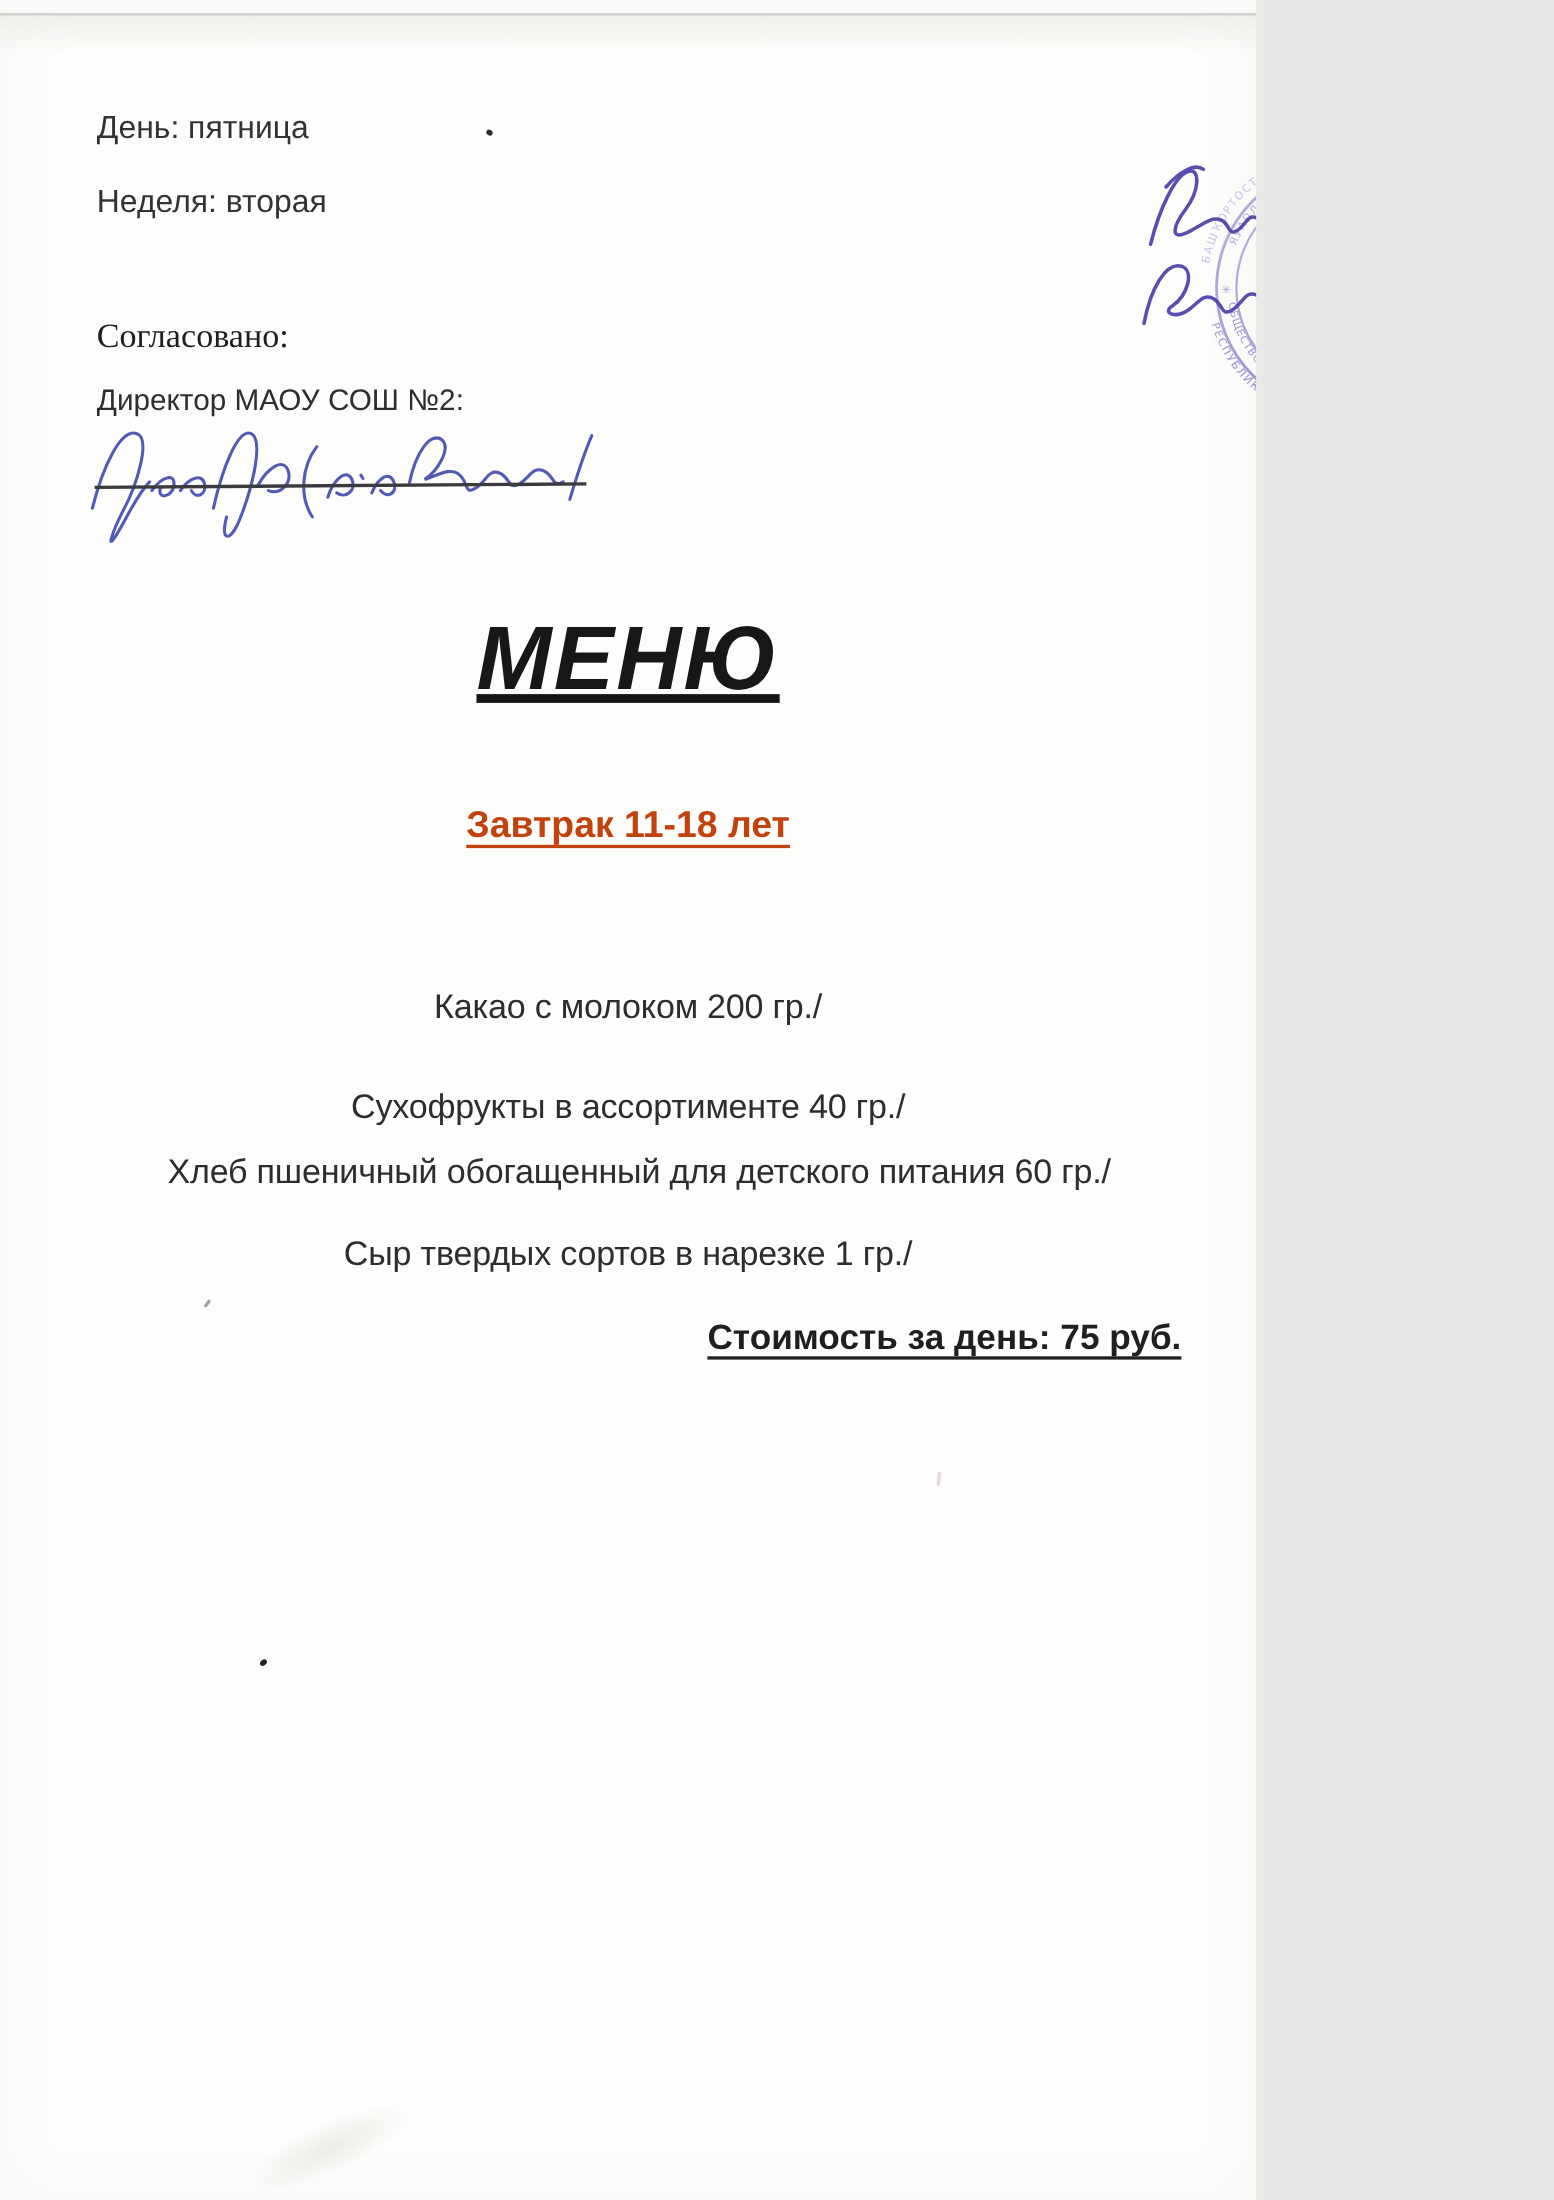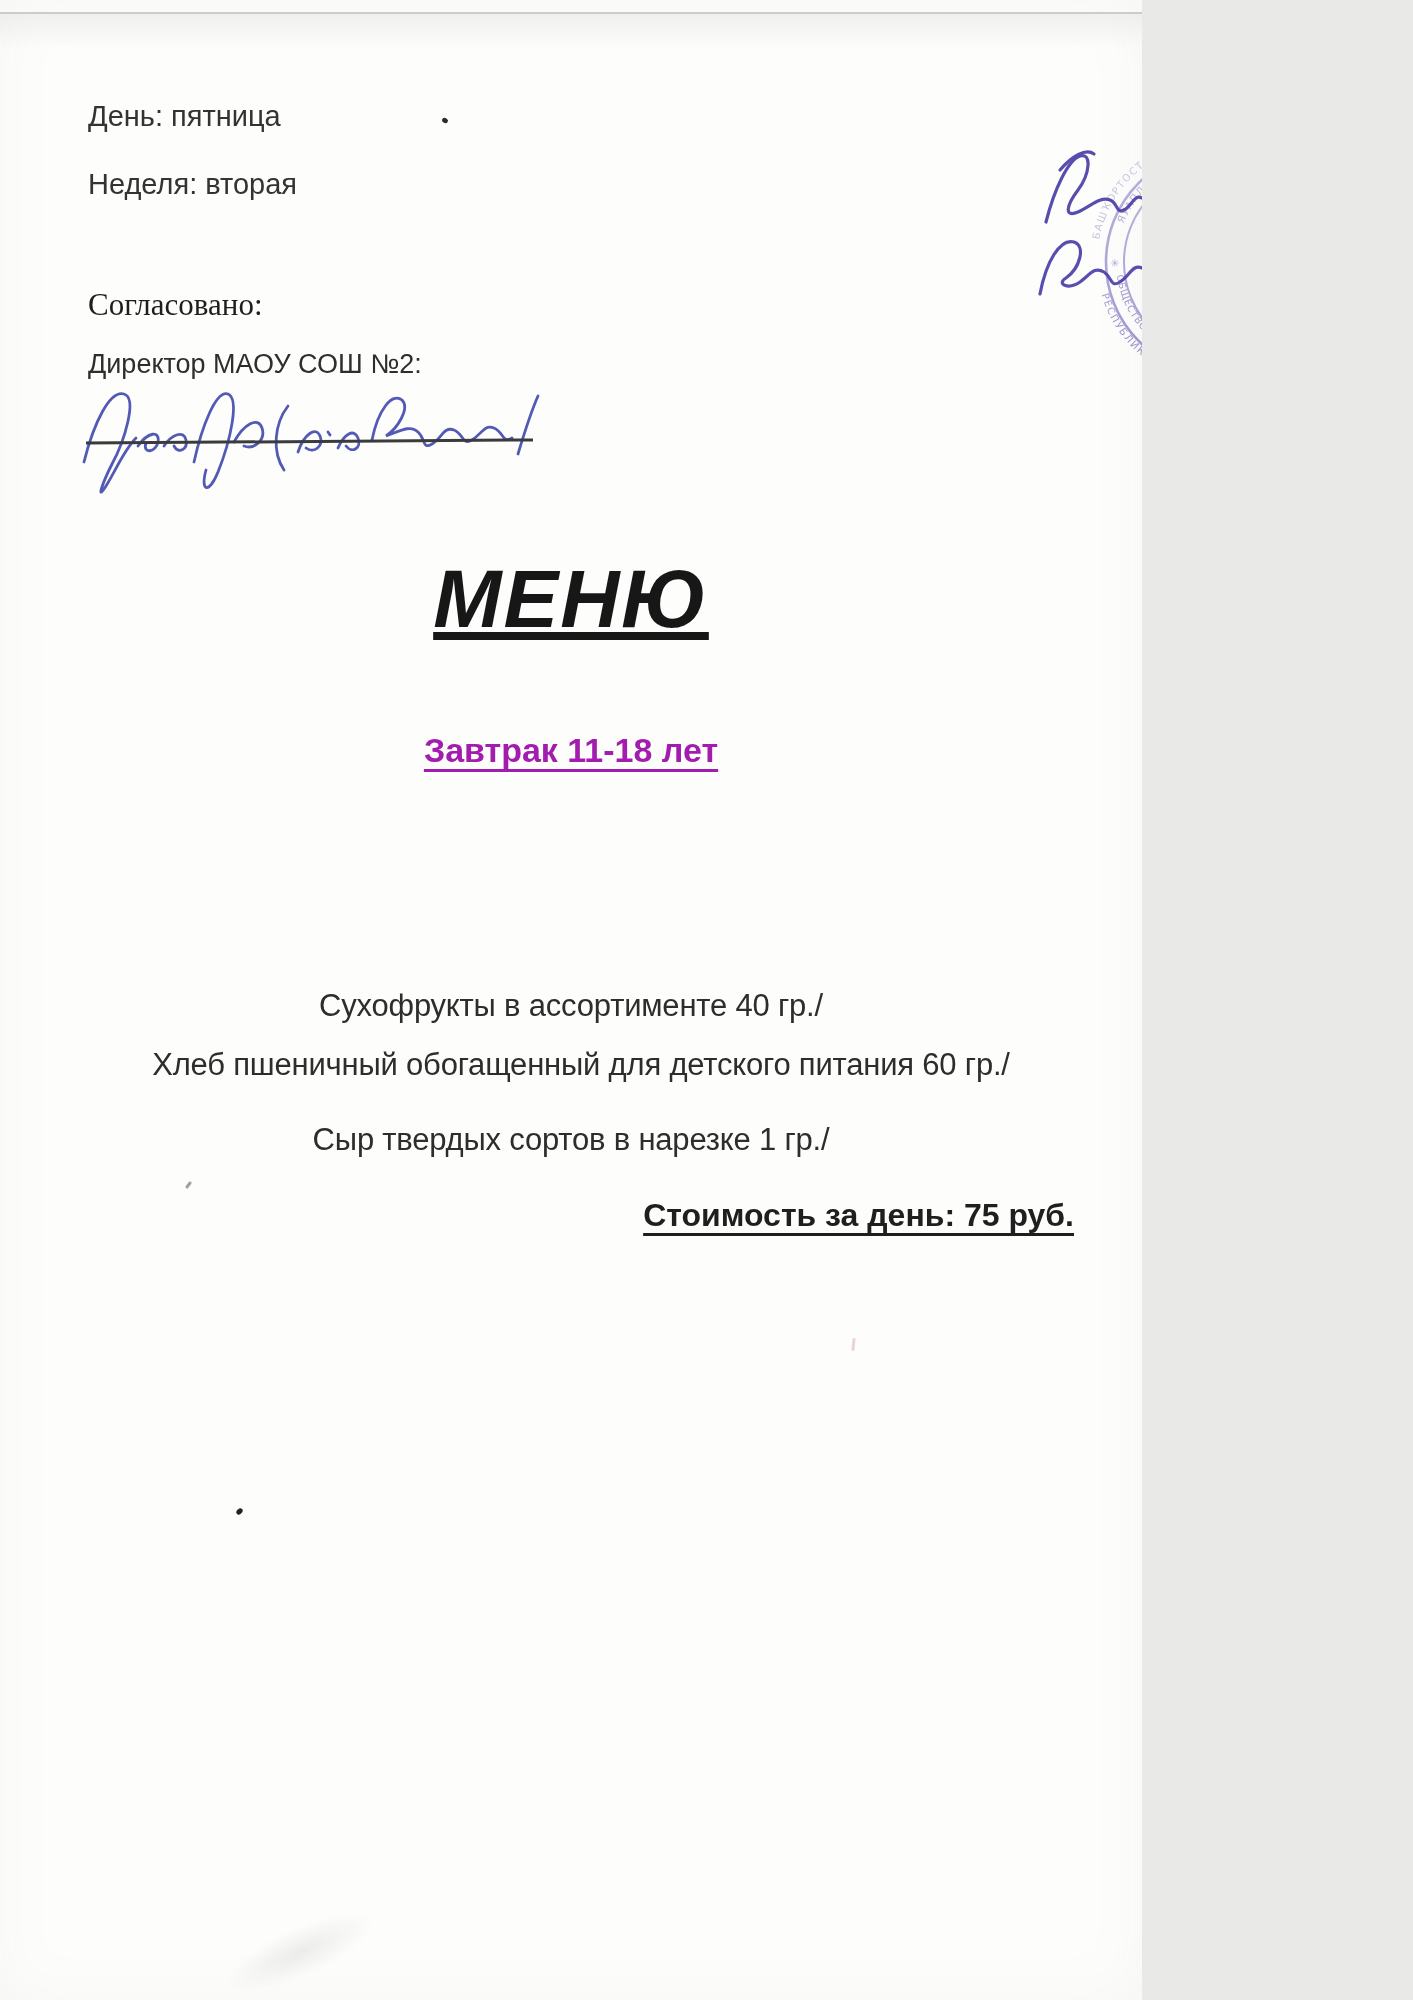--- a/index.html
+++ b/index.html
@@ -29,21 +29,21 @@
   
   .day-line{top:100px;left:88px;font-size:29px;color:#333;}
   .week-line{top:168px;left:88px;font-size:29px;color:#333;}
   .agreed-line{top:287px;left:88px;font-family:"Liberation Serif",serif;font-size:31px;color:#1e1e1e;}
   .director-line{top:349px;left:88px;font-size:27px;color:#2e2e2e;}
   .sig-underline{top:440px;left:86px;width:447px;height:3px;background:#3b3b3d;transform:rotate(-0.4deg);}
   
   .menu-title{top:552px;left:0;width:100%;text-align:center;
     font-size:82px;font-weight:bold;font-style:italic;letter-spacing:2px;color:#171717;text-decoration:underline;}
   .menu-subtitle{top:731px;left:0;width:100%;text-align:center;
-    font-size:34px;font-weight:bold;color:#a21caf;}
+    font-size:34px;font-weight:bold;color:#c2410c;}
   .menu-subtitle span{text-decoration:underline;text-decoration-thickness:3px;text-underline-offset:7px;}
   .menu-item{left:0;width:100%;text-align:center;font-size:31px;color:#2d2d2d;letter-spacing:-0.2px;}
   .mi-0{top:822px;} .mi-1{top:897px;} .mi-2{top:972px;margin-top:16px;} .mi-3{top:1047px;padding-left:10px;} .mi-4{top:1122px;}
   .price-line{top:1197px;right:68px;font-size:32px;font-weight:bold;color:#1f1f1f;}
   .price-line span{text-decoration:underline;text-decoration-thickness:3px;text-underline-offset:7px;}
   
   .stamp-box{top:110px;left:1066px;width:304px;height:304px;
     -webkit-mask-image:linear-gradient(135deg,rgba(0,0,0,.55) 0%,rgba(0,0,0,.95) 50%,rgba(0,0,0,.8) 100%);
     mask-image:linear-gradient(135deg,rgba(0,0,0,.55) 0%,rgba(0,0,0,.95) 50%,rgba(0,0,0,.8) 100%);}
   .hand-box{top:126px;left:1020px;width:336px;height:266px;}
@@ -131,20 +131,21 @@
       <path d="M 268 104 C 278 94, 290 98, 286 110 C 283 119, 272 120, 276 126 C 282 134, 294 128, 296 118"></path>
       <path d="M 300 110 C 312 130, 314 164, 304 192 C 296 214, 280 222, 276 204 C 273 190, 288 180, 302 190 C 312 197, 314 212, 308 228"></path>
     </g>
   </svg>
   <span class="sr">Утверждено</span>
   <span class="sr">Л.В.</span>
 
   <div class="abs menu-title">МЕНЮ</div>
   <div class="abs menu-subtitle"><span>Завтрак 11-18 лет</span></div>
 
+  <div class="abs menu-item mi-1">Какао с молоком 200 гр./</div>
   <div class="abs menu-item mi-2">Сухофрукты в ассортименте 40 гр./</div>
   <div class="abs menu-item mi-3">Хлеб пшеничный обогащенный для детского питания 60 гр./</div>
   <div class="abs menu-item mi-4">Сыр твердых сортов в нарезке 1 гр./</div>
 
   <div class="abs price-line"><span>Стоимость за день: 75 руб.</span></div>
 
   <div class="abs speck speck-dot2"></div>
   <div class="abs speck-tick"></div>
   <div class="abs speck-pink"></div>
   <div class="abs speck-corner"></div>

